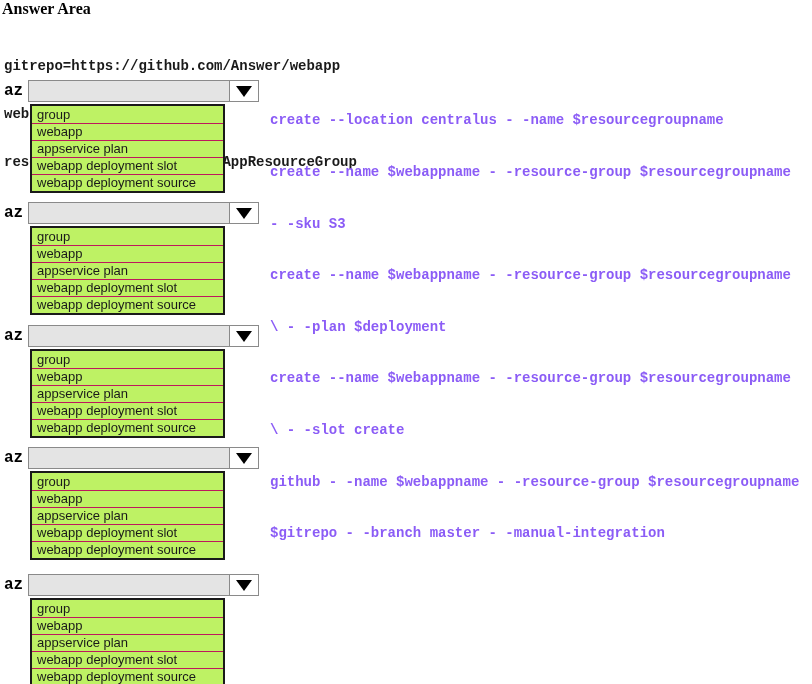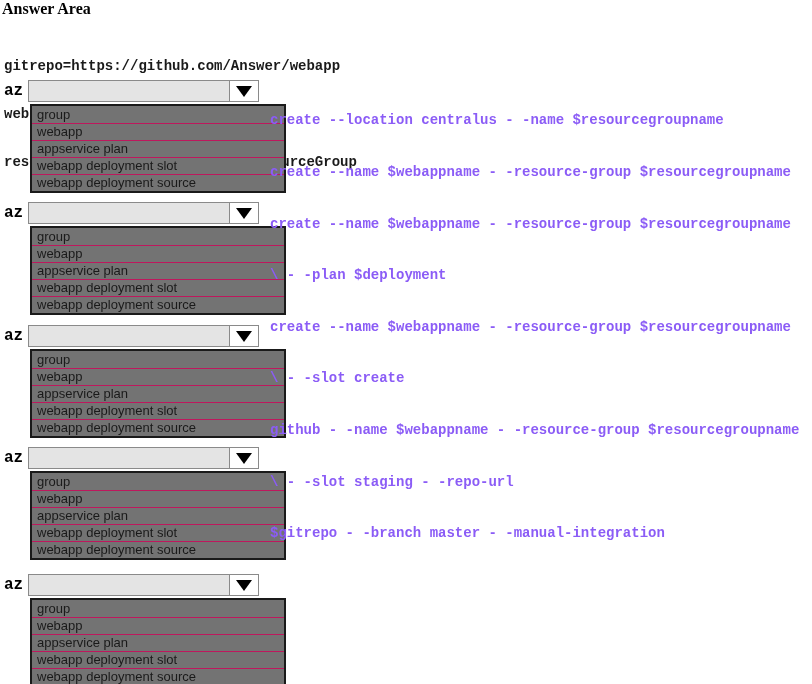--- a/index.html
+++ b/index.html
@@ -53,22 +53,22 @@
     border-left:1px solid #8a8a8a;
     display:flex;align-items:center;justify-content:center;
   }
   .tri{
     width:0;height:0;
     border-left:8px solid transparent;
     border-right:8px solid transparent;
     border-top:11px solid #000000;
   }
   .options{
-    margin:2px 0 0 26px;width:256px;box-sizing:border-box;
-    border:2px solid #1a1a1a;background:#737373;
+    margin:2px 0 0 26px;width:195px;box-sizing:border-box;
+    border:2px solid #1a1a1a;background:#bef264;
   }
   .option{
     height:16px;line-height:16px;padding-left:5px;
     font-family:"Liberation Sans", sans-serif;
     font-size:13px;color:#1a1a1a;
     border-top:1px solid #be185d;
     white-space:nowrap;overflow:hidden;
   }
   .option:first-child{border-top:none;height:17px;line-height:17px;}
 </style>
@@ -178,22 +178,22 @@
       <div class="option">appservice plan</div>
       <div class="option">webapp deployment slot</div>
       <div class="option">webapp deployment source</div>
     </div>
   </div>
 </div>
 
   <div class="code-block">
     <div>create --location centralus - -name $resourcegroupname</div>
     <div>create --name $webappname - -resource-group $resourcegroupname</div>
+    <div>- -sku S3</div>
     <div>create --name $webappname - -resource-group $resourcegroupname</div>
     <div>\ - -plan $deployment</div>
     <div>create --name $webappname - -resource-group $resourcegroupname</div>
     <div>\ - -slot create</div>
     <div>github - -name $webappname - -resource-group $resourcegroupname</div>
-    <div>\ - -slot staging - -repo-url</div>
     <div>$gitrepo - -branch master - -manual-integration</div>
   </div>
 
 </div>
 
 </body></html>

